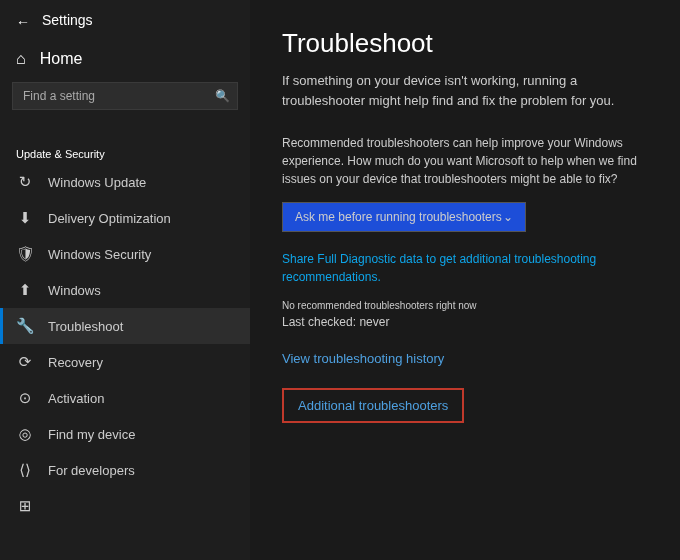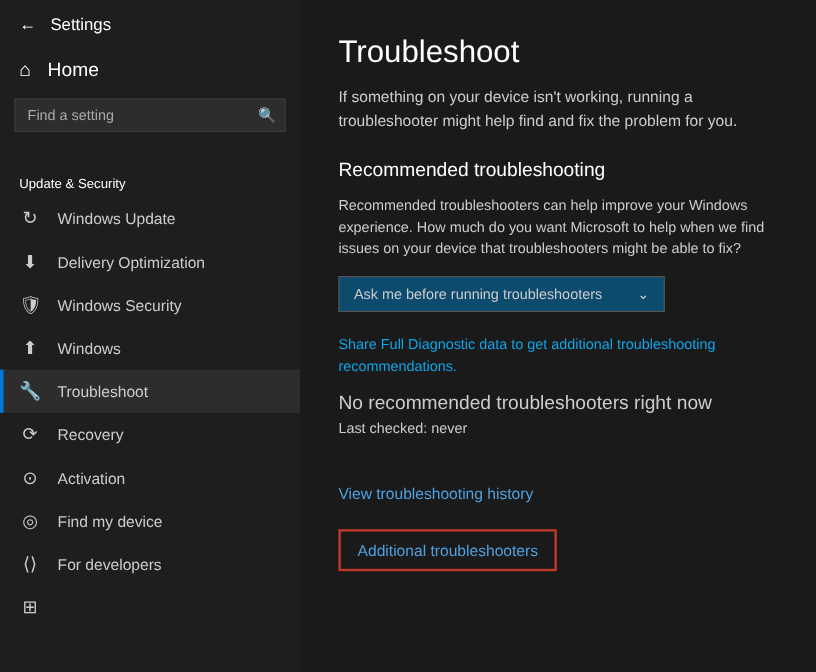--- a/index.html
+++ b/index.html
@@ -143,54 +143,54 @@
       font-size: 12px;
       color: #cccccc;
       line-height: 1.5;
       margin-bottom: 14px;
     }
 
     .dropdown-select {
       display: flex;
       align-items: center;
       justify-content: space-between;
-      background: #0c4a6e;
+      background: #1d4ed8;
       border: 1px solid #555;
       padding: 7px 12px;
       font-size: 12px;
       color: #cccccc;
       cursor: pointer;
-      width: 272px;
+      width: 244px;
       margin-bottom: 18px;
     }
 
     .dropdown-arrow {
       font-size: 12px;
     }
 
     .diagnostic-link {
       color: #0ea5e9;
       font-size: 12px;
       text-decoration: none;
       line-height: 1.5;
       display: block;
       margin-bottom: 14px;
       cursor: pointer;
     }
 
     .status-text {
-      font-size: 16px;
+      font-size: 10px;
       color: #cccccc;
       margin-bottom: 4px;
     }
 
     .last-checked {
       font-size: 12px;
       color: #cccccc;
-      margin-bottom: 40px;
+      margin-bottom: 22px;
     }
 
     .view-history-link {
       color: #4ea0e0;
       font-size: 13px;
       text-decoration: none;
       cursor: pointer;
       display: block;
       margin-bottom: 22px;
     }
@@ -264,21 +264,20 @@
   </div>
   <div class="sidebar-item">
     <span class="icon">⊞</span>
   </div>
 </nav>
 
 <main class="main-content">
   <h1 class="page-title">Troubleshoot</h1>
   <p class="page-subtitle">If something on your device isn't working, running a troubleshooter might help find and fix the problem for you.</p>
 
-  <h2 class="section-title">Recommended troubleshooting</h2>
   <p class="section-desc">Recommended troubleshooters can help improve your Windows experience. How much do you want Microsoft to help when we find issues on your device that troubleshooters might be able to fix?</p>
 
   <div class="dropdown-select">
     <span>Ask me before running troubleshooters</span>
     <span class="dropdown-arrow">⌄</span>
   </div>
 
   <a class="diagnostic-link">Share Full Diagnostic data to get additional troubleshooting recommendations.</a>
 
   <p class="status-text">No recommended troubleshooters right now</p>

